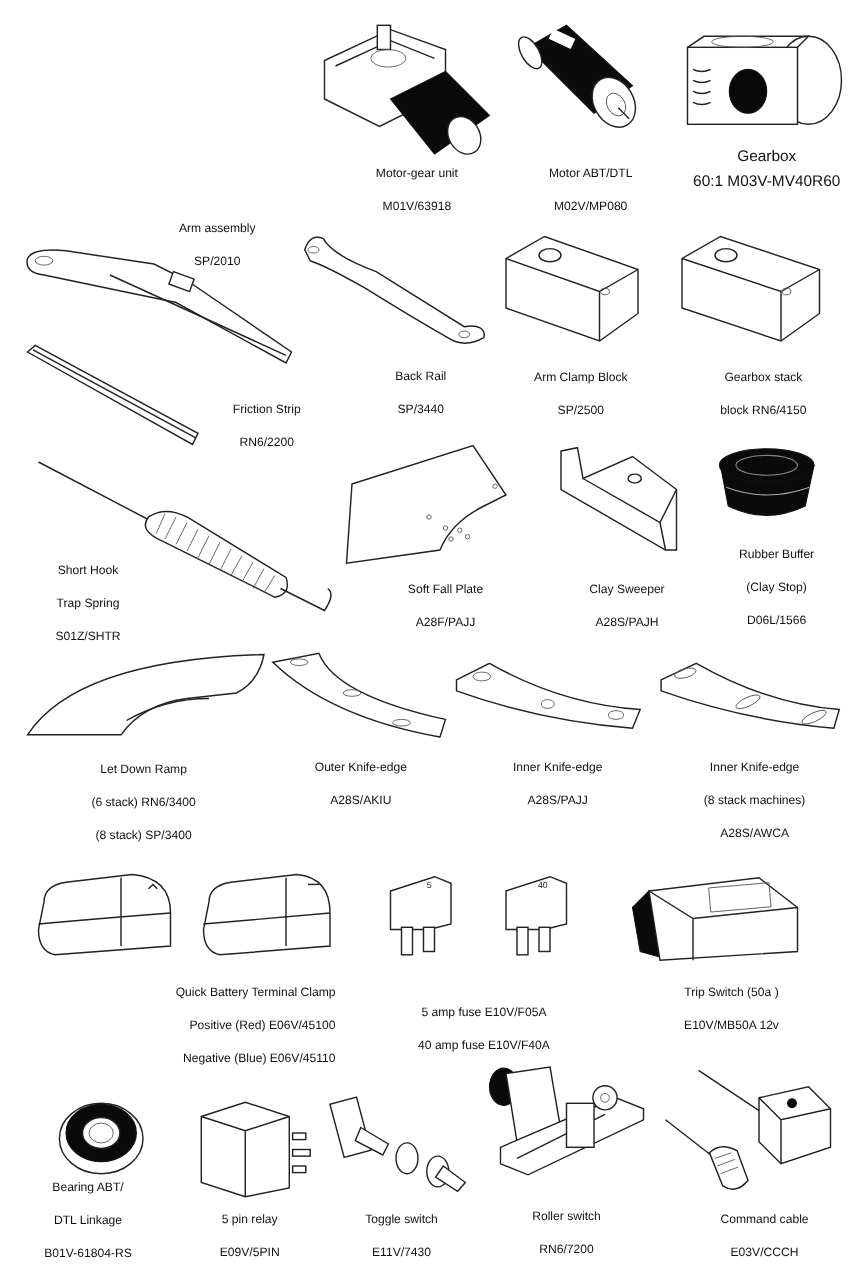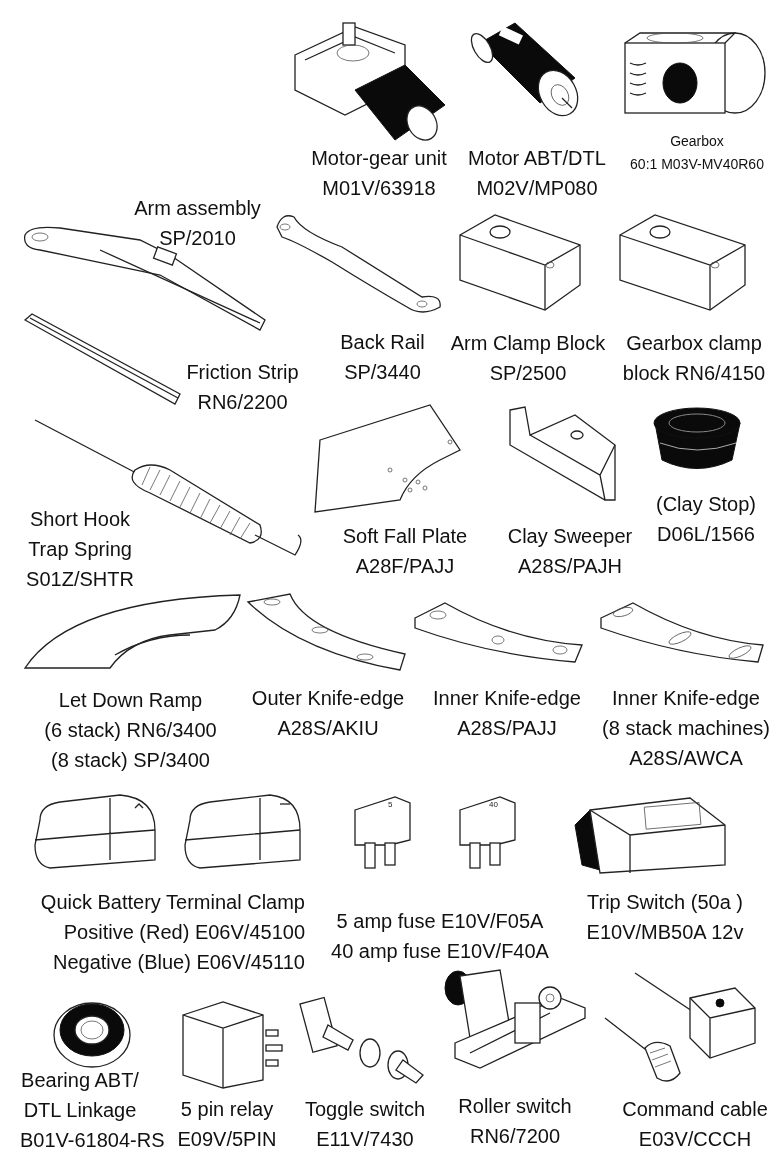--- a/index.html
+++ b/index.html
@@ -1,19 +1,19 @@
 <!DOCTYPE html>
 <html><head>
 <meta charset="utf-8">
 <style>
   html, body { margin:0; padding:0; background:#ffffff; }
   body { width:782px; height:1151px; position:relative; overflow:hidden;
          font-family:"Liberation Sans", sans-serif; color:#111; }
   .item { position:absolute; }
-  .label { position:absolute; text-align:center; font-size:20px; line-height:30px; color:#111; white-space:nowrap; }
+  .label { position:absolute; text-align:center; font-size:11px; line-height:30px; color:#111; white-space:nowrap; }
   .label div { height:30px; }
   .small { font-size:14px; line-height:23px;text-align:center; }
   .small div { height:23px; }
   svg { position:absolute; overflow:visible; }
   .ln { fill:#fff; stroke:#222; stroke-width:1.3; }
   .lnf { fill:none; stroke:#222; stroke-width:1.3; }
   .blk { fill:#0a0a0a; stroke:#111; stroke-width:1; }
   .thin { fill:none; stroke:#555; stroke-width:0.8; }
 </style>
 </head>
@@ -114,21 +114,21 @@
 
 <div class="item" style="left:615px;top:210px;width:140px;height:110px;">
   <svg width="140" height="110">
     <path class="ln" d="M5 25 L40 5 L130 35 L130 75 L95 100 L5 70 Z"></path>
     <path class="lnf" d="M5 25 L95 55 L130 35 M95 55 L95 100"></path>
     <ellipse class="ln" cx="45" cy="22" rx="10" ry="6"></ellipse>
     <ellipse class="thin" cx="100" cy="55" rx="4" ry="3"></ellipse>
   </svg>
 </div>
 <div class="label" style="left:618px;top:328px;width:152px;">
-  <div>Gearbox clamp</div>
+  <div>Gearbox stack</div>
     <div>block  RN6/4150</div>
 </div>
 
 <div class="item" style="left:30px;top:415px;width:280px;height:150px;">
   <svg width="280" height="150">
     <path class="lnf" d="M5 5 L110 60" stroke-width="3"></path>
     <path class="ln" d="M105 55 Q120 45 140 55 L230 110 Q235 125 220 128 L120 78 Q95 68 105 55 Z"></path>
     <path class="thin" d="M120 52 L112 70 M130 55 L120 75 M140 60 L130 80 M150 66 L140 86 M160 72 L150 92 M170 78 L160 98 M180 84 L170 104 M190 90 L180 108 M200 96 L190 114 M210 102 L200 120 M220 108 L210 124"></path>
     <path class="lnf" d="M225 120 L265 140 Q275 125 268 120" stroke-width="2"></path>
   </svg>
@@ -169,20 +169,21 @@
 
 <div class="item" style="left:650px;top:405px;width:95px;height:70px;">
   <svg width="95" height="70">
     <path class="blk" d="M5 18 L12 55 Q47 72 82 55 L90 18 Z"></path>
     <ellipse class="blk" cx="47" cy="18" rx="43" ry="15"></ellipse>
     <ellipse cx="47" cy="18" rx="28" ry="9" fill="none" stroke="#888" stroke-width="1"></ellipse>
     <path d="M10 38 Q47 52 86 38" fill="none" stroke="#aaa" stroke-width="1"></path>
   </svg>
 </div>
 <div class="label" style="left:640px;top:489px;width:132px;">
+  <div>Rubber Buffer</div>
     <div>(Clay Stop)</div>
     <div>D06L/1566</div>
 </div>
 
 <div class="item" style="left:20px;top:590px;width:225px;height:80px;">
   <svg width="225" height="80">
     <path class="ln" d="M5 78 Q50 10 220 5 Q215 30 195 40 L150 45 Q110 50 90 78 Z"></path>
     <path class="lnf" d="M95 65 Q130 45 170 45"></path>
   </svg>
 </div>

